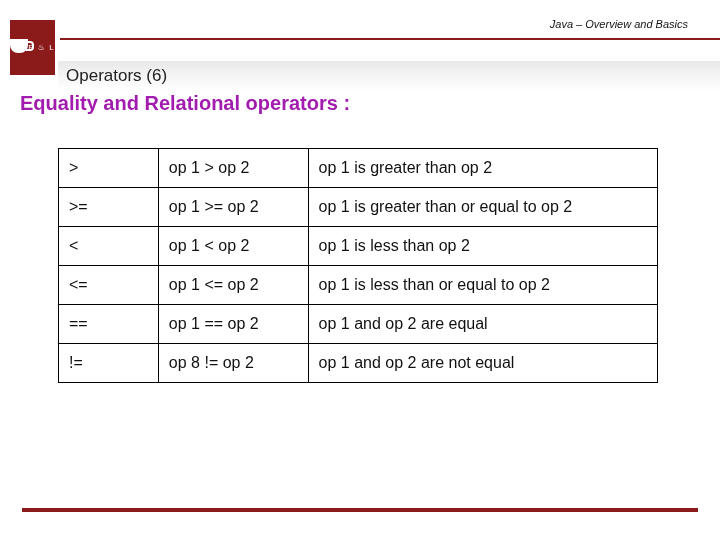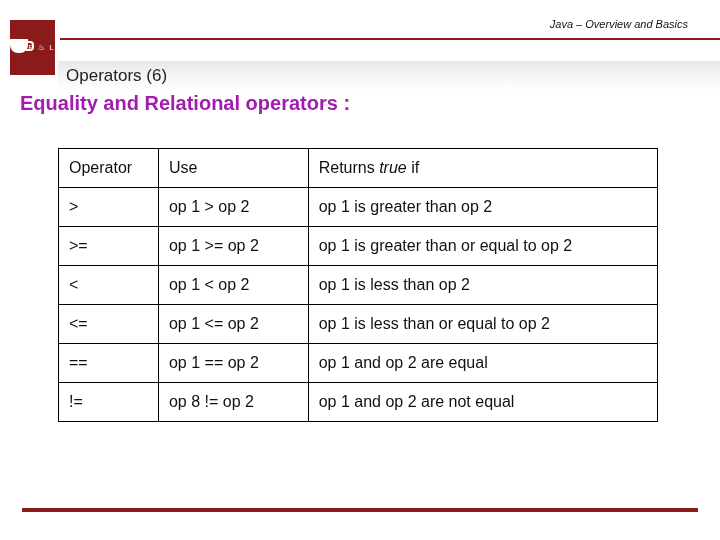--- a/index.html
+++ b/index.html
@@ -127,27 +127,20 @@
 <div class="header-line"></div>
 
 <div class="title-bar">
   <span>Operators (6)</span>
 </div>
 
 <div class="section-title">Equality and Relational operators :</div>
 
 <table>
   <tbody>
-      <tr>
-    <th class="col0">Operator</th>
-    <th class="col1">Use</th>
-    <th class="col2">
-      <span>Returns </span><span class="returns-em">true</span><span> if</span>
-    </th>
-  </tr>
   <tr>
     <td class="col0">&gt;</td>
     <td class="col1"> op 1 &gt; op 2</td>
     <td class="col2">op 1 is greater than op 2</td>
   </tr>
   <tr>
     <td class="col0">&gt;=</td>
     <td class="col1">op 1 &gt;= op 2</td>
     <td class="col2">op 1 is greater than or equal to op 2</td>
   </tr>

